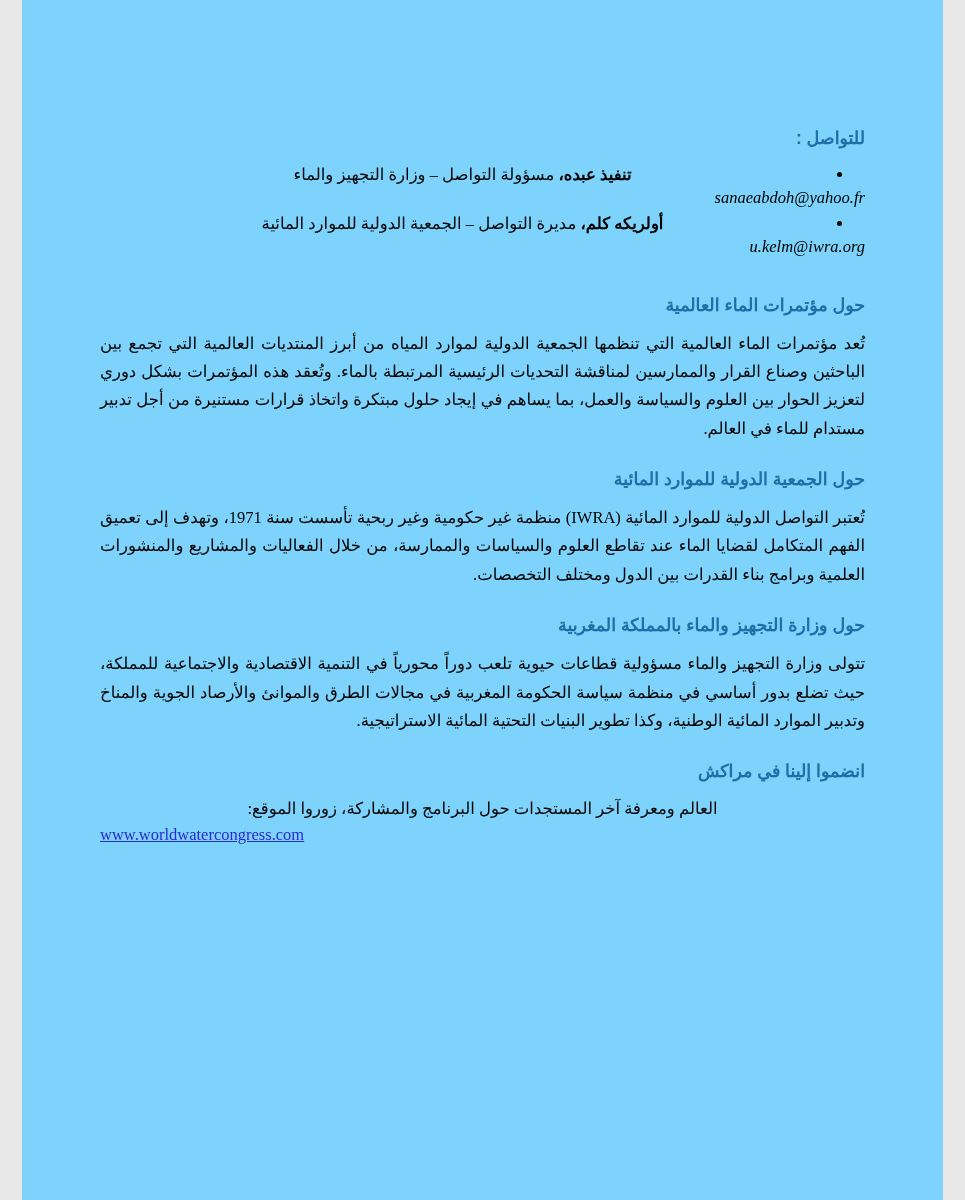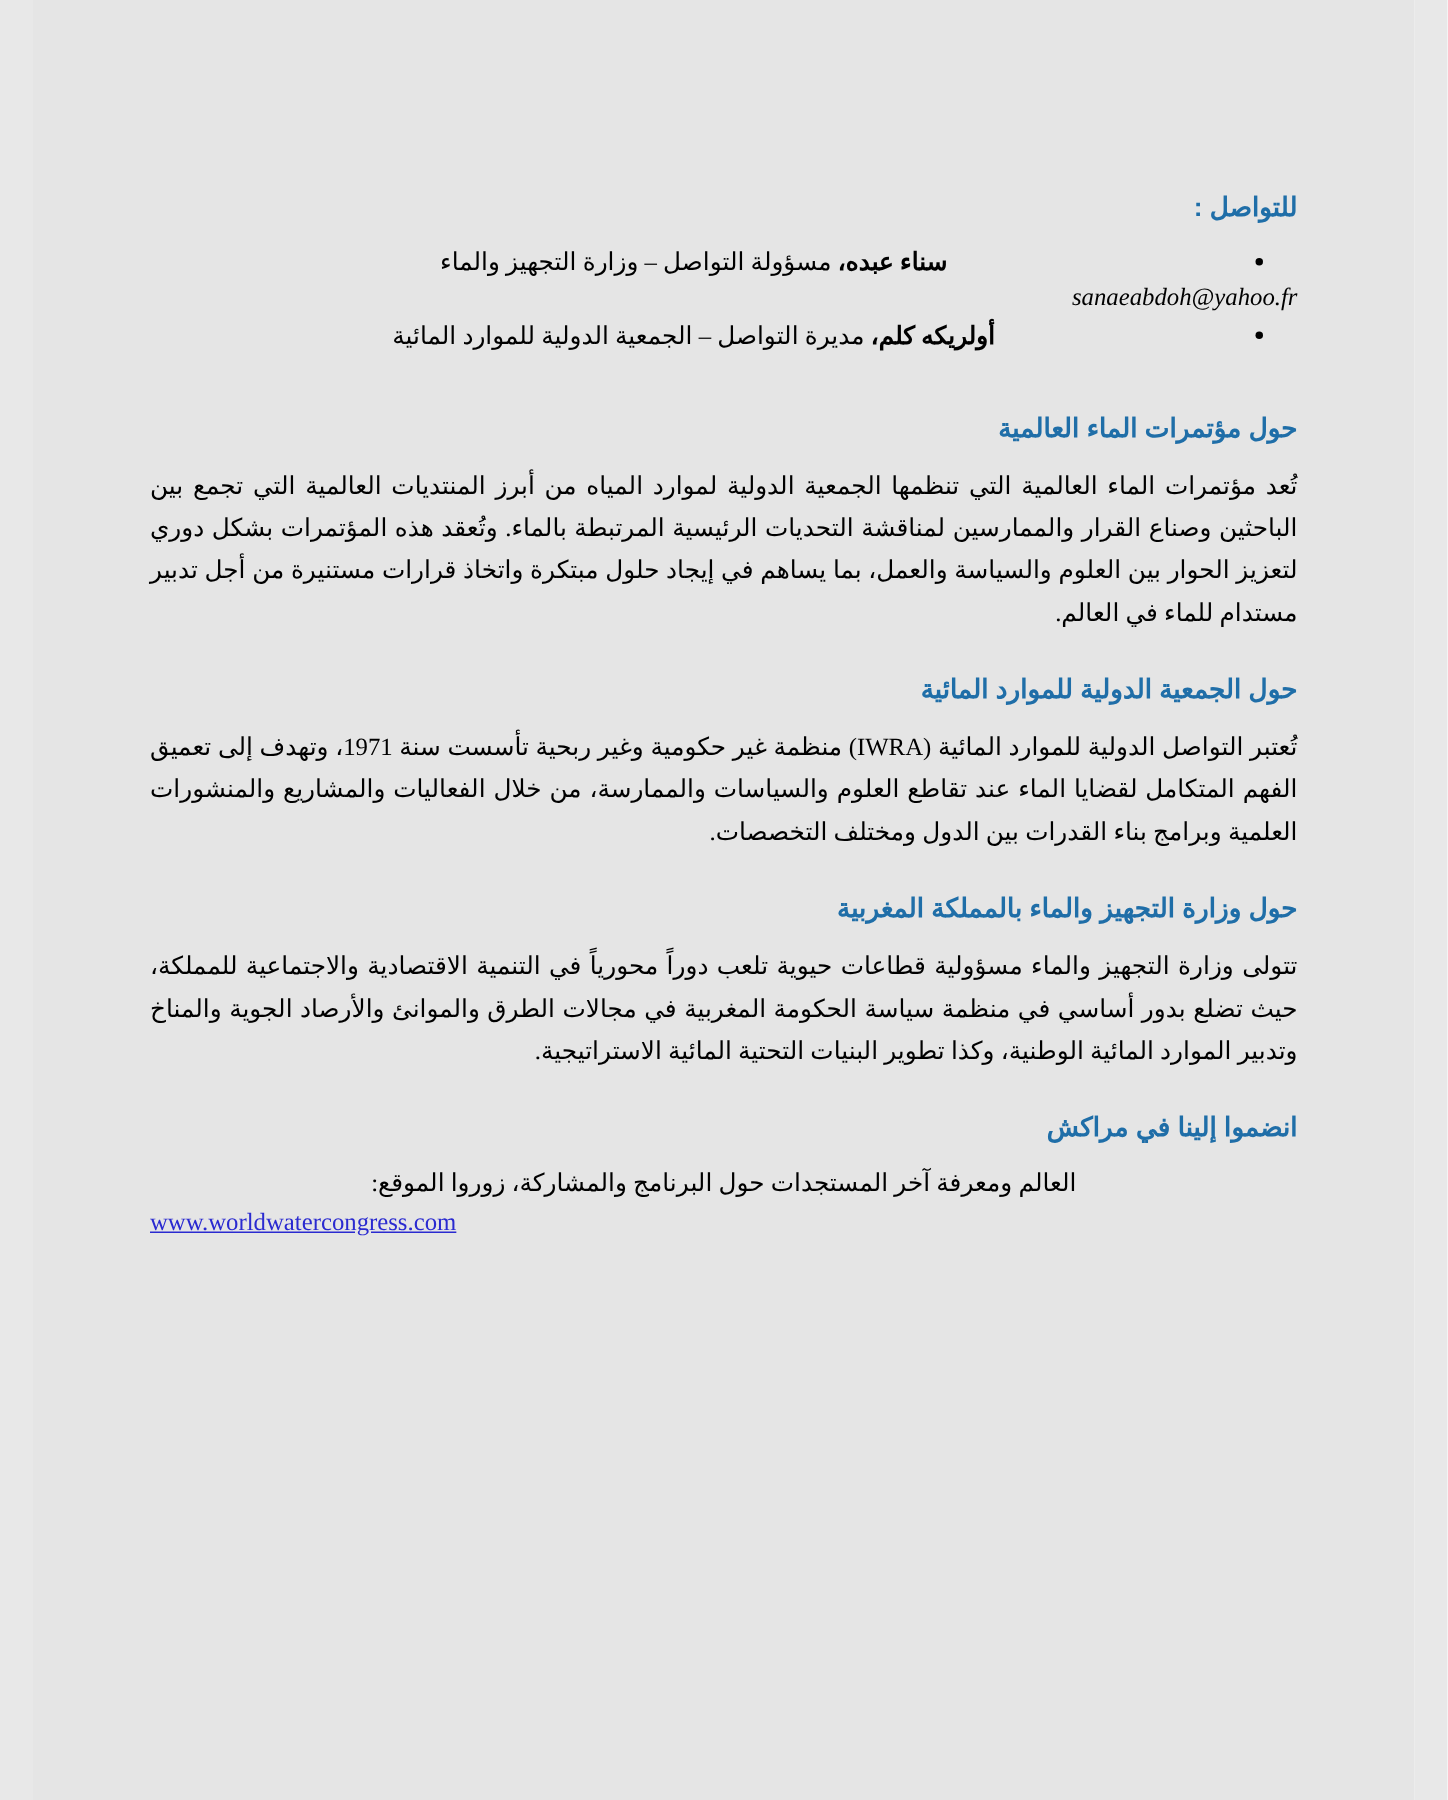--- a/index.html
+++ b/index.html
@@ -24,21 +24,21 @@
   }
   .page-edge.left  { left: 0; }
   .page-edge.right { right: 0; }
 
   .page {
     position: absolute;
     top: 0;
     left: 22px;
     right: 22px;
     bottom: 0;
-    background: #e5e5e5;
+    background: #7dd3fc;
   }
 
   .content {
     position: absolute;
     top: 128px;
     right: 78px;
     left: 78px;
     direction: rtl;
     text-align: justify;
   }
@@ -112,30 +112,31 @@
 <div class="page-edge left"></div>
 <div class="page-edge right"></div>
 
 <div class="page">
   <div class="content">
 
     <h2 class="section-heading">للتواصل :</h2>
 
     <ul class="contact-list">
       <li>
-        <span class="nm">سناء عبده،</span><span> مسؤولة التواصل – وزارة التجهيز والماء</span>
+        <span class="nm">تنفيذ عبده،</span><span> مسؤولة التواصل – وزارة التجهيز والماء</span>
       </li>
     </ul>
     <span class="email">sanaeabdoh@yahoo.fr</span>
 
     <ul class="contact-list">
       <li>
         <span class="nm">أولريكه كلم،</span><span> مديرة التواصل – الجمعية الدولية للموارد المائية</span>
       </li>
     </ul>
+    <span class="email">u.kelm@iwra.org</span>
 
     <h2 class="section-heading spaced">حول مؤتمرات  الماء العالمية</h2>
     <div class="blk">
       <p class="body-text">تُعد مؤتمرات الماء العالمية التي تنظمها <b>الجمعية الدولية لموارد المياه</b> من أبرز <b>المنتديات العالمية</b> التي تجمع بين الباحثين وصناع القرار والممارسين لمناقشة <b>التحديات الرئيسية المرتبطة بالماء</b>. وتُعقد هذه المؤتمرات بشكل دوري لتعزيز <b>الحوار بين العلوم والسياسة والعمل،</b> بما يساهم في إيجاد حلول مبتكرة واتخاذ قرارات مستنيرة من أجل تدبير مستدام للماء في العالم.</p>
     </div>
 
     <h2 class="section-heading">حول الجمعية الدولية للموارد المائية</h2>
     <div class="blk">
       <p class="body-text">تُعتبر <b>التواصل الدولية</b> للموارد المائية <b>(IWRA) منظمة غير حكومية وغير ربحية</b> تأسست سنة 1971، وتهدف إلى <b>تعميق الفهم المتكامل لقضايا الماء</b> عند تقاطع <b>العلوم والسياسات والممارسة</b>، من خلال <b>الفعاليات والمشاريع والمنشورات العلمية وبرامج بناء القدرات</b> بين الدول ومختلف التخصصات.</p>
     </div>

